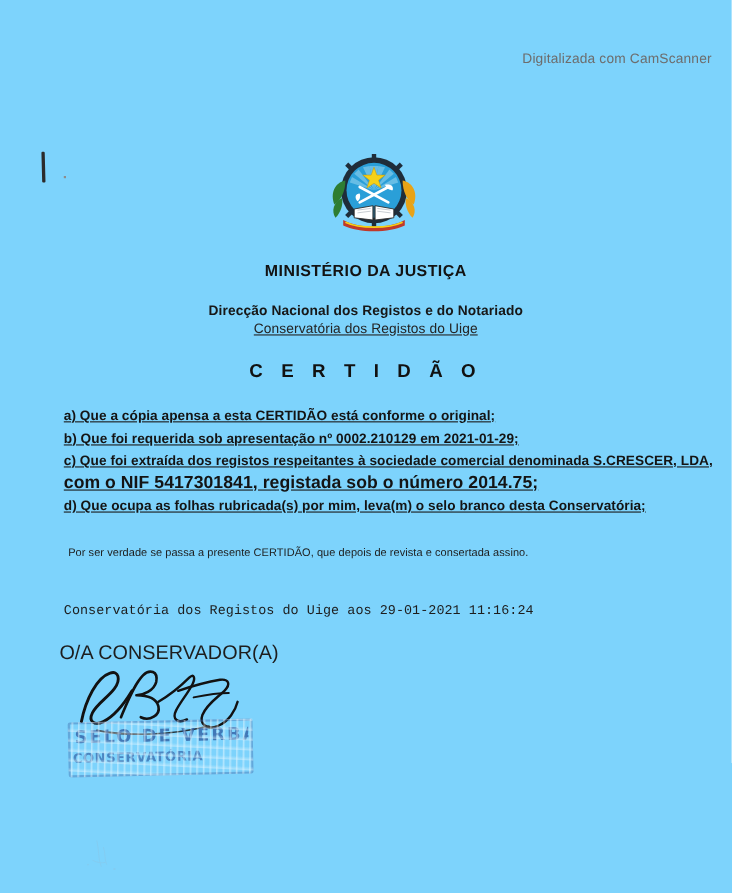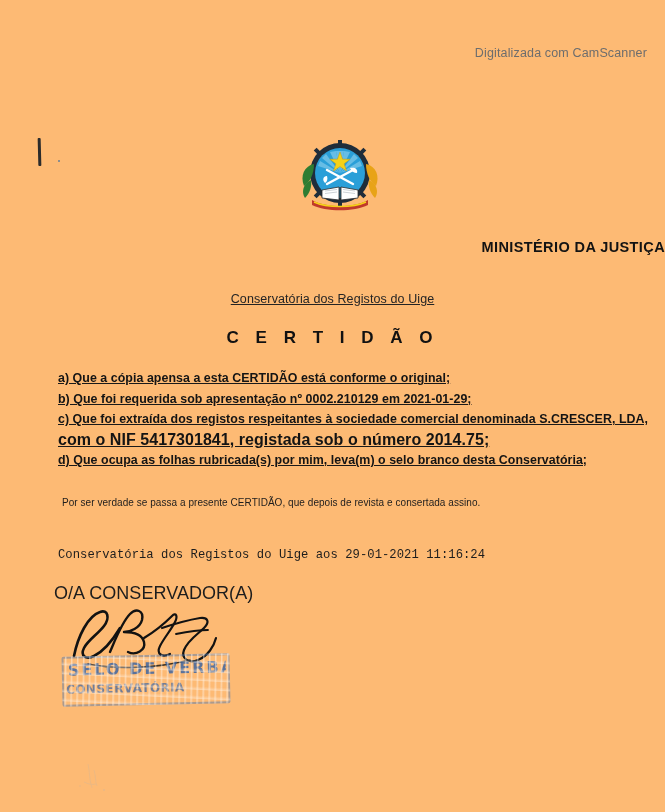--- a/index.html
+++ b/index.html
@@ -12,21 +12,21 @@
     background: #ffffff;
     font-family: "Liberation Sans", sans-serif;
     color: #1a1a1a;
     position: relative;
     overflow: hidden;
   }
 
   .page {
     position: absolute;
     inset: 0;
-    background: #fdba74;
+    background: #7dd3fc;
   }
 
   
   .watermark {
     position: absolute;
     top: 46px;
     right: 18px;
     font-size: 12.5px;
     color: #6d6d6d;
     letter-spacing: 0.15px;
@@ -74,21 +74,21 @@
     font-weight: bold;
     letter-spacing: 0.4px;
     line-height: 19px;
     color: #131313;
   }
   .ministry-title {
     position: absolute;
     top: 238px;
     left: 0;
     right: 0;
-    text-align: right;
+    text-align: center;
     font-size: 14.5px;
     font-weight: bold;
     letter-spacing: 0.4px;
     line-height: 19px;
     color: #131313;
   }
   .direction-line {
     position: absolute;
     top: 275px;
     left: 0;
@@ -333,20 +333,21 @@
       </g>
 
       <path d="M20 60 C34 68 62 68 76 60 L76 65 C62 72 34 72 20 65 Z" fill="#c0392b"></path>
       <path d="M22 62 C35 68 61 68 74 62" stroke="#f5d117" stroke-width="1.6" fill="none"></path>
     </svg>
   </div>
 
 
   <div class="ministry-title">MINISTÉRIO DA JUSTIÇA</div>
 
+  <div class="direction-line">Direcção Nacional dos Registos e do Notariado</div>
 
   <div class="conservatory-line">Conservatória dos Registos do Uige</div>
 
   <div class="doc-heading">C E R T I D Ã O</div>
 
   <div class="clauses">
     <div class="clause">a) Que a cópia apensa a esta CERTIDÃO está conforme o original;</div>
     <div class="clause">b) Que foi requerida sob apresentação nº 0002.210129 em 2021-01-29;</div>
     <div class="clause">c) Que foi extraída dos registos respeitantes à sociedade comercial denominada S.CRESCER, LDA,</div>
     <div class="clause-cont">com o NIF 5417301841, registada sob o número 2014.75;</div>

